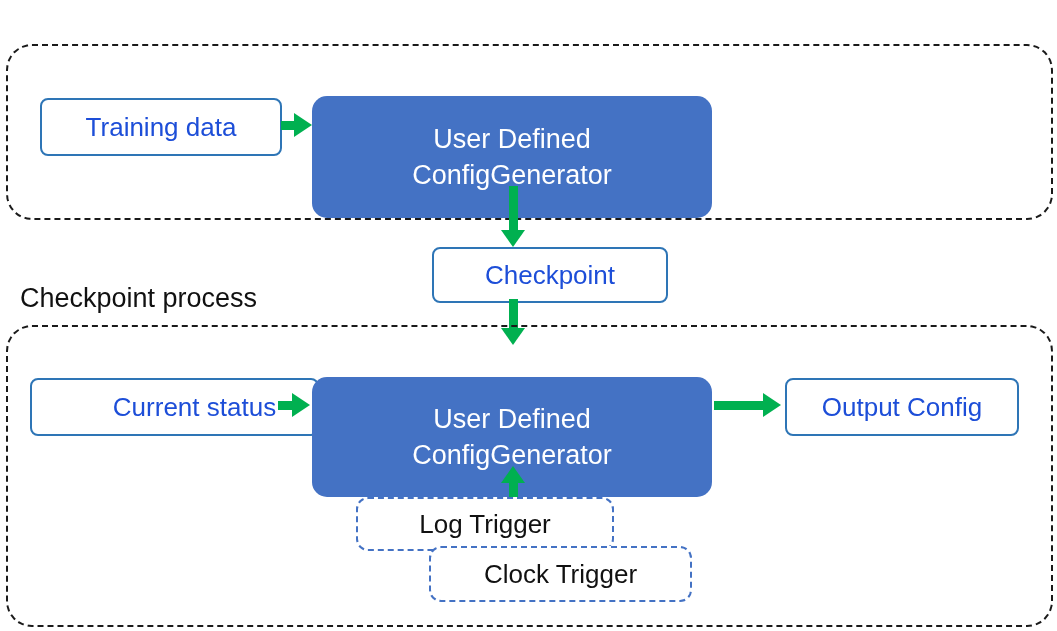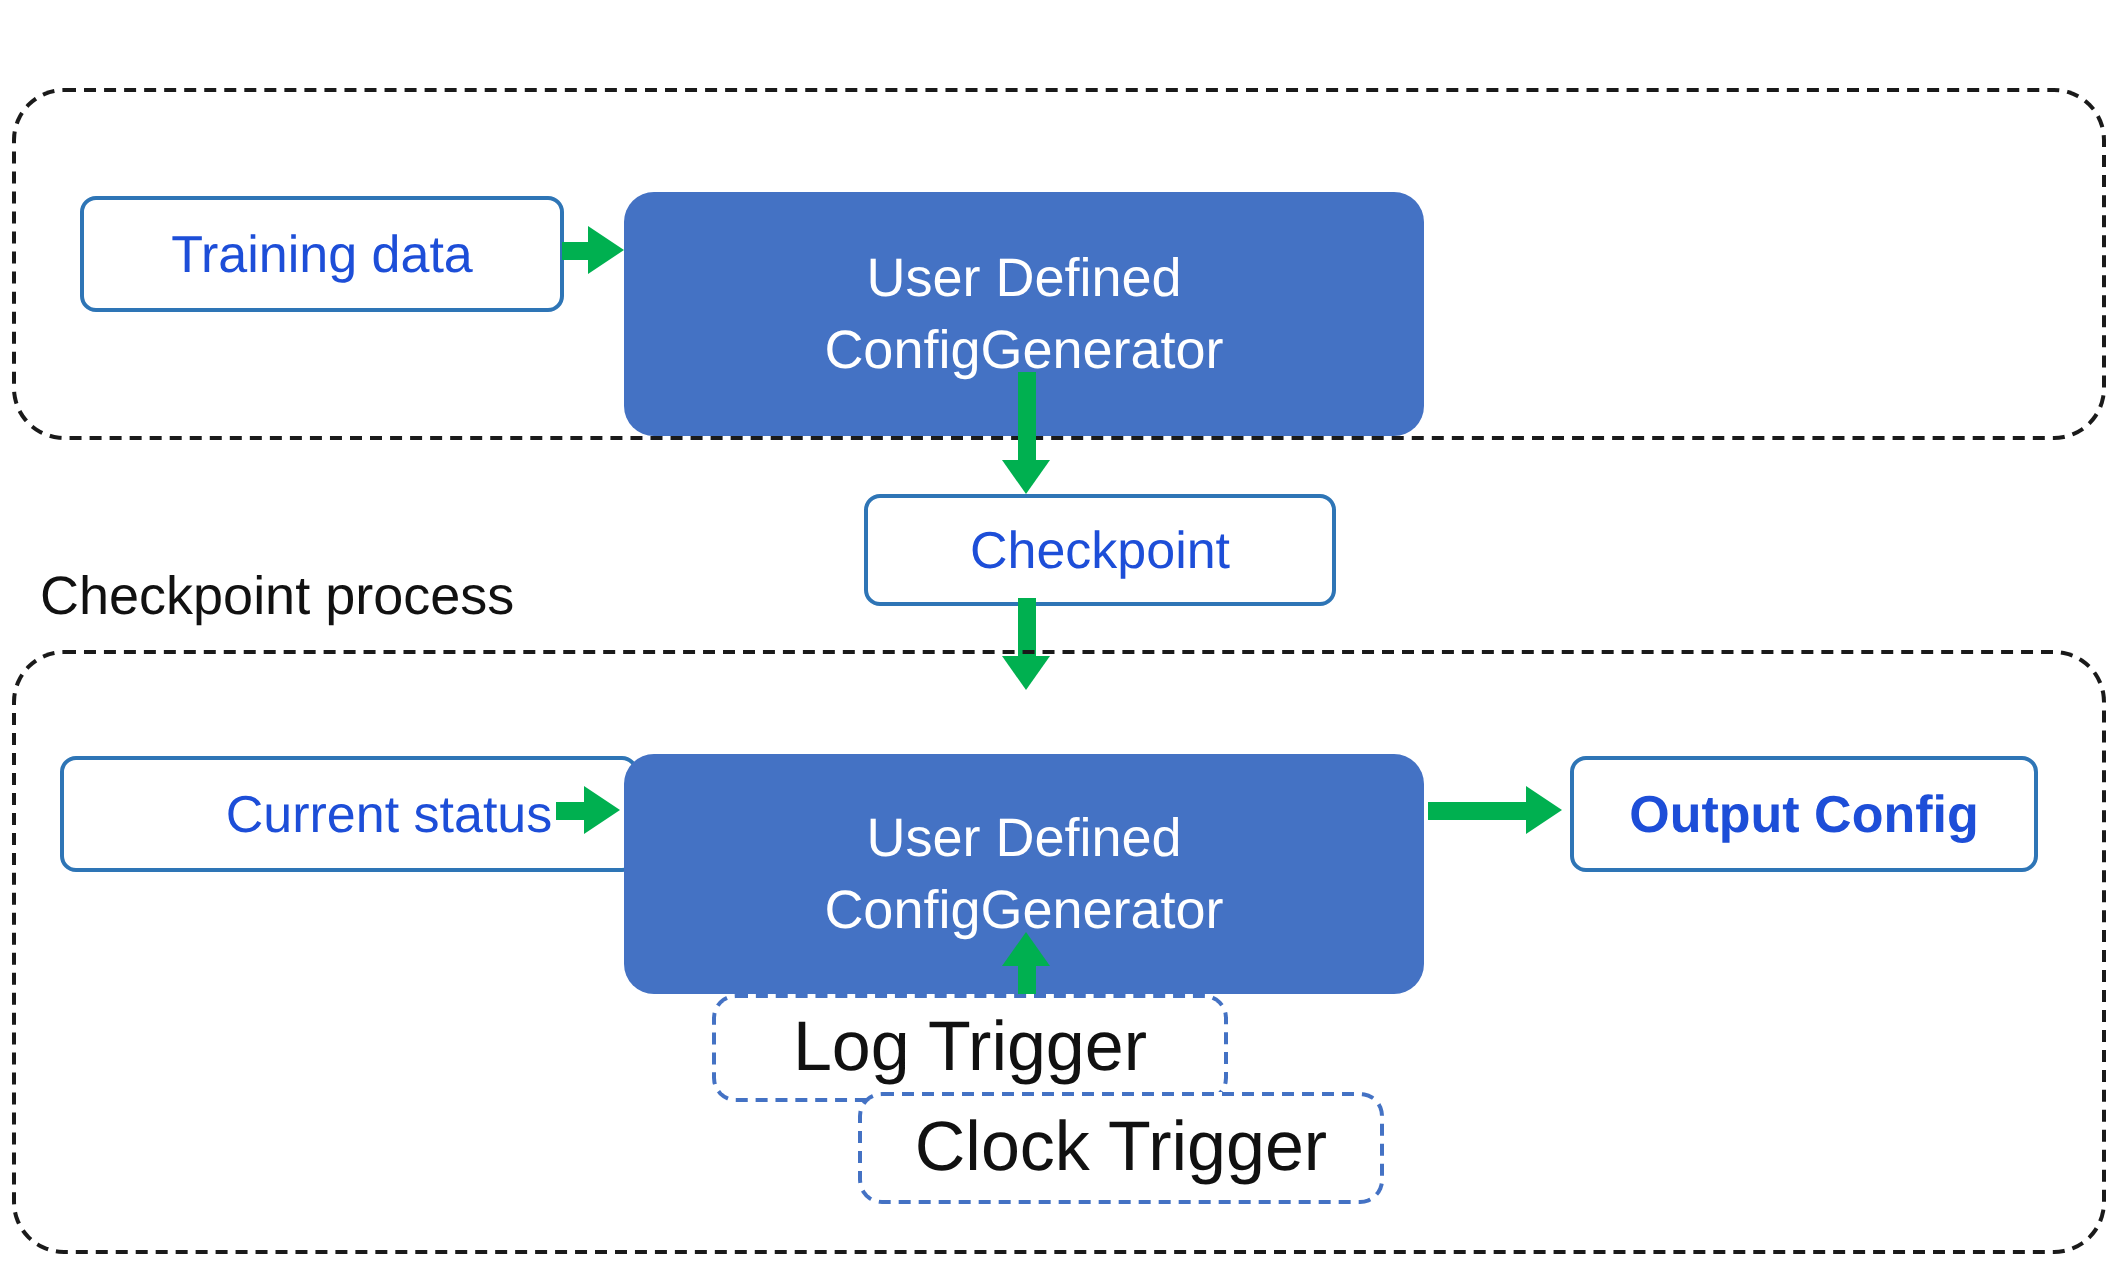--- a/index.html
+++ b/index.html
@@ -51,21 +51,21 @@
     margin-top: 32px;
   }
   .trigger-box {
     position: absolute;
     background: #ffffff;
     border: 2px dashed #4472C4;
     border-radius: 12px;
     display: flex;
     align-items: center;
     justify-content: center;
-    font-size: 35px;
+    font-size: 26px;
     color: #111111;
     white-space: nowrap;
   }
   .shaft { position: absolute; background: #00B050; }
   .head { position: absolute; width: 0; height: 0; }
   .head-right { border-top: 12px solid transparent; border-bottom: 12px solid transparent; border-left: 18px solid #00B050; }
   .head-down  { border-left: 12px solid transparent; border-right: 12px solid transparent; border-top: 17px solid #00B050; }
   .head-up    { border-left: 12px solid transparent; border-right: 12px solid transparent; border-bottom: 17px solid #00B050; }
 </style>
 </head>
@@ -114,21 +114,21 @@
   <div class="blue-box" style="left:312px; top:345px; width:400px; height:120px;">
     <div>User Defined</div>
     <div>ConfigGenerator</div>
   </div>
 
   <div>
     <div class="shaft" style="left:714px; top:401px; width:51px; height:9px;"></div>
     <div class="head head-right" style="left:763px; top:393px;"></div>
   </div>
 
-  <div class="white-box" style="left:785px; top:378px; width:230px; height:54px;font-weight:bold;">Output Config</div>
+  <div class="white-box" style="left:785px; top:378px; width:230px; height:54px;">Output Config</div>
 
   <div>
     <div class="head head-up" style="left:501px; top:466px;"></div>
     <div class="shaft" style="left:509px; top:481px; width:9px; height:16px;"></div>
   </div>
 
   <div class="trigger-box" style="left:356px; top:497px; width:254px; height:50px;">Log Trigger</div>
 
   <div class="trigger-box" style="left:429px; top:546px; width:259px; height:52px;">Clock Trigger</div>
 

